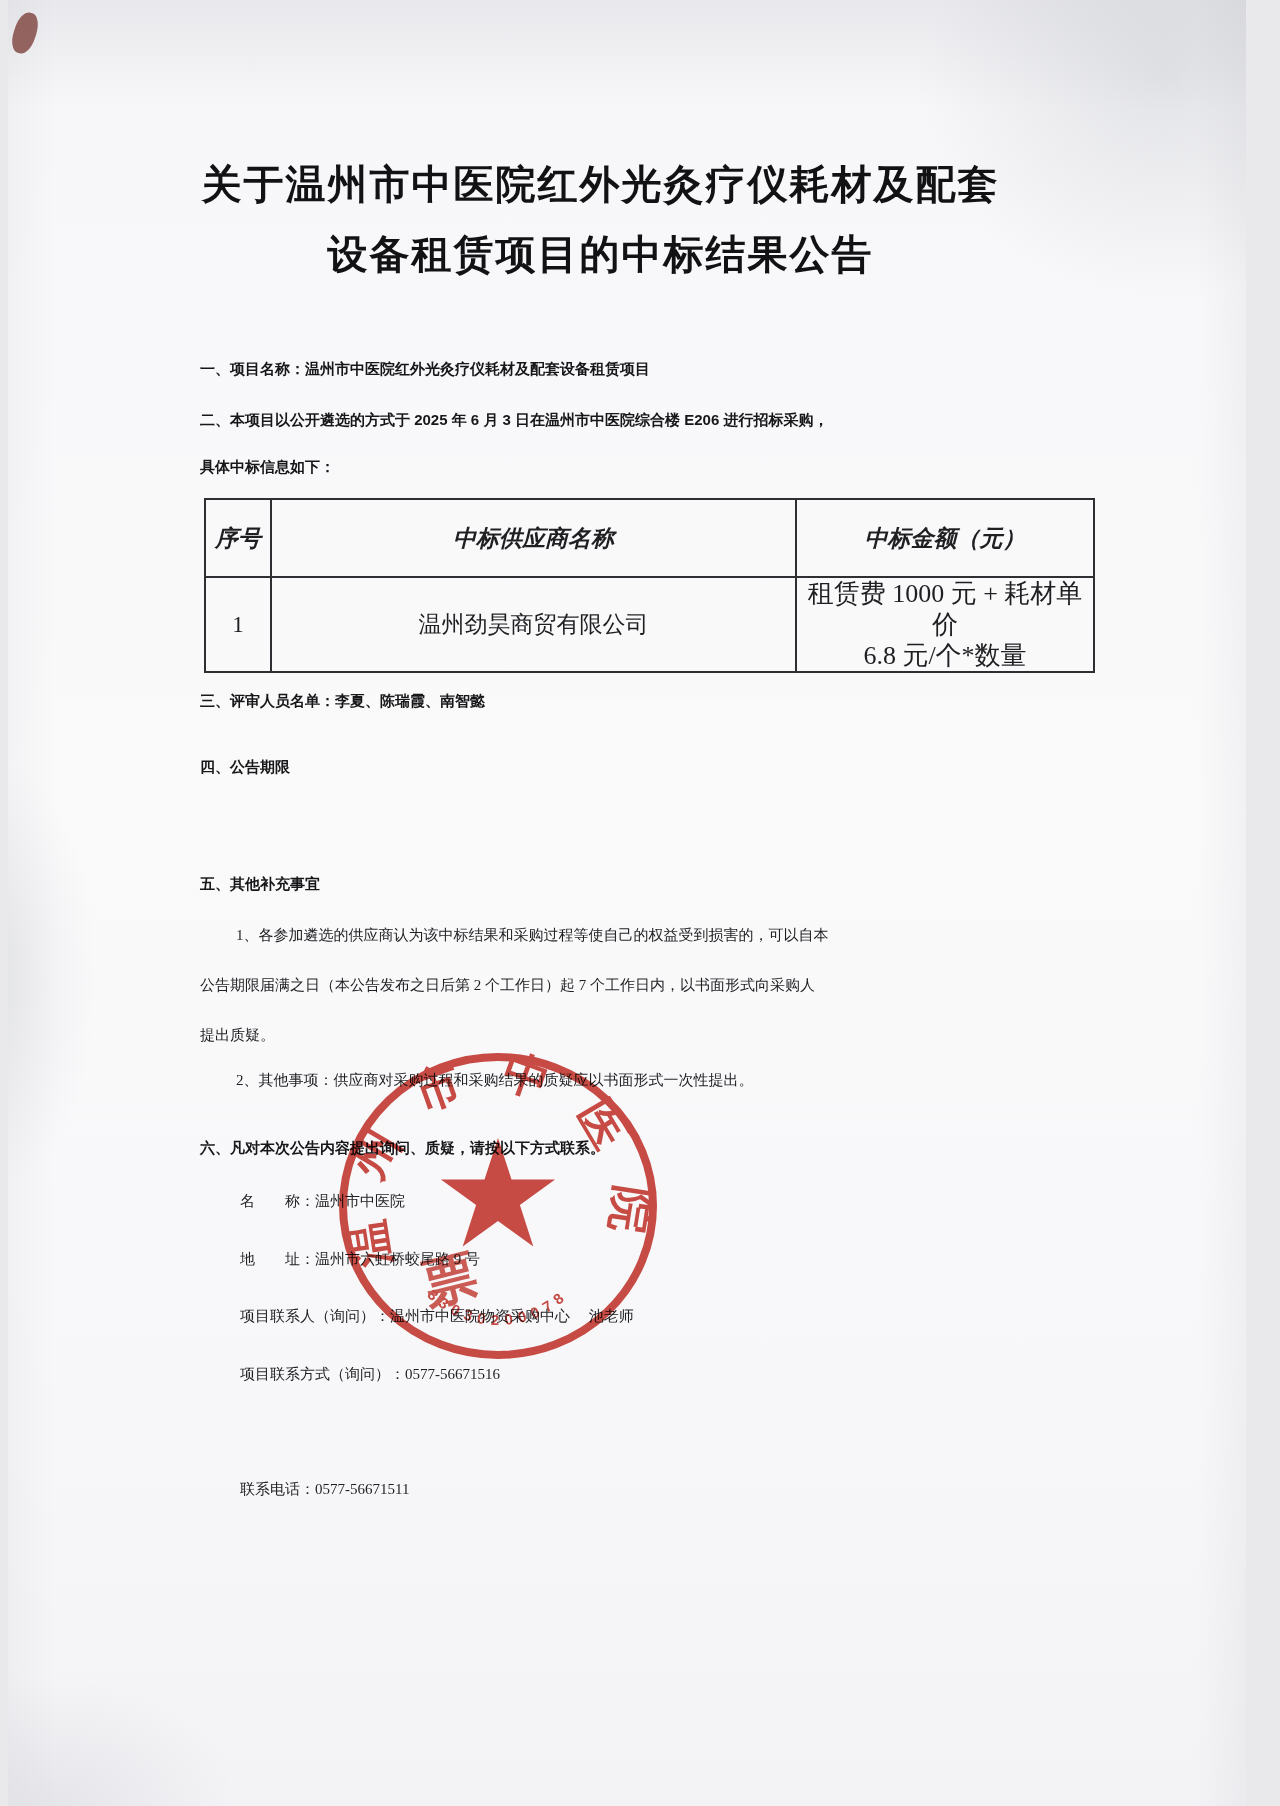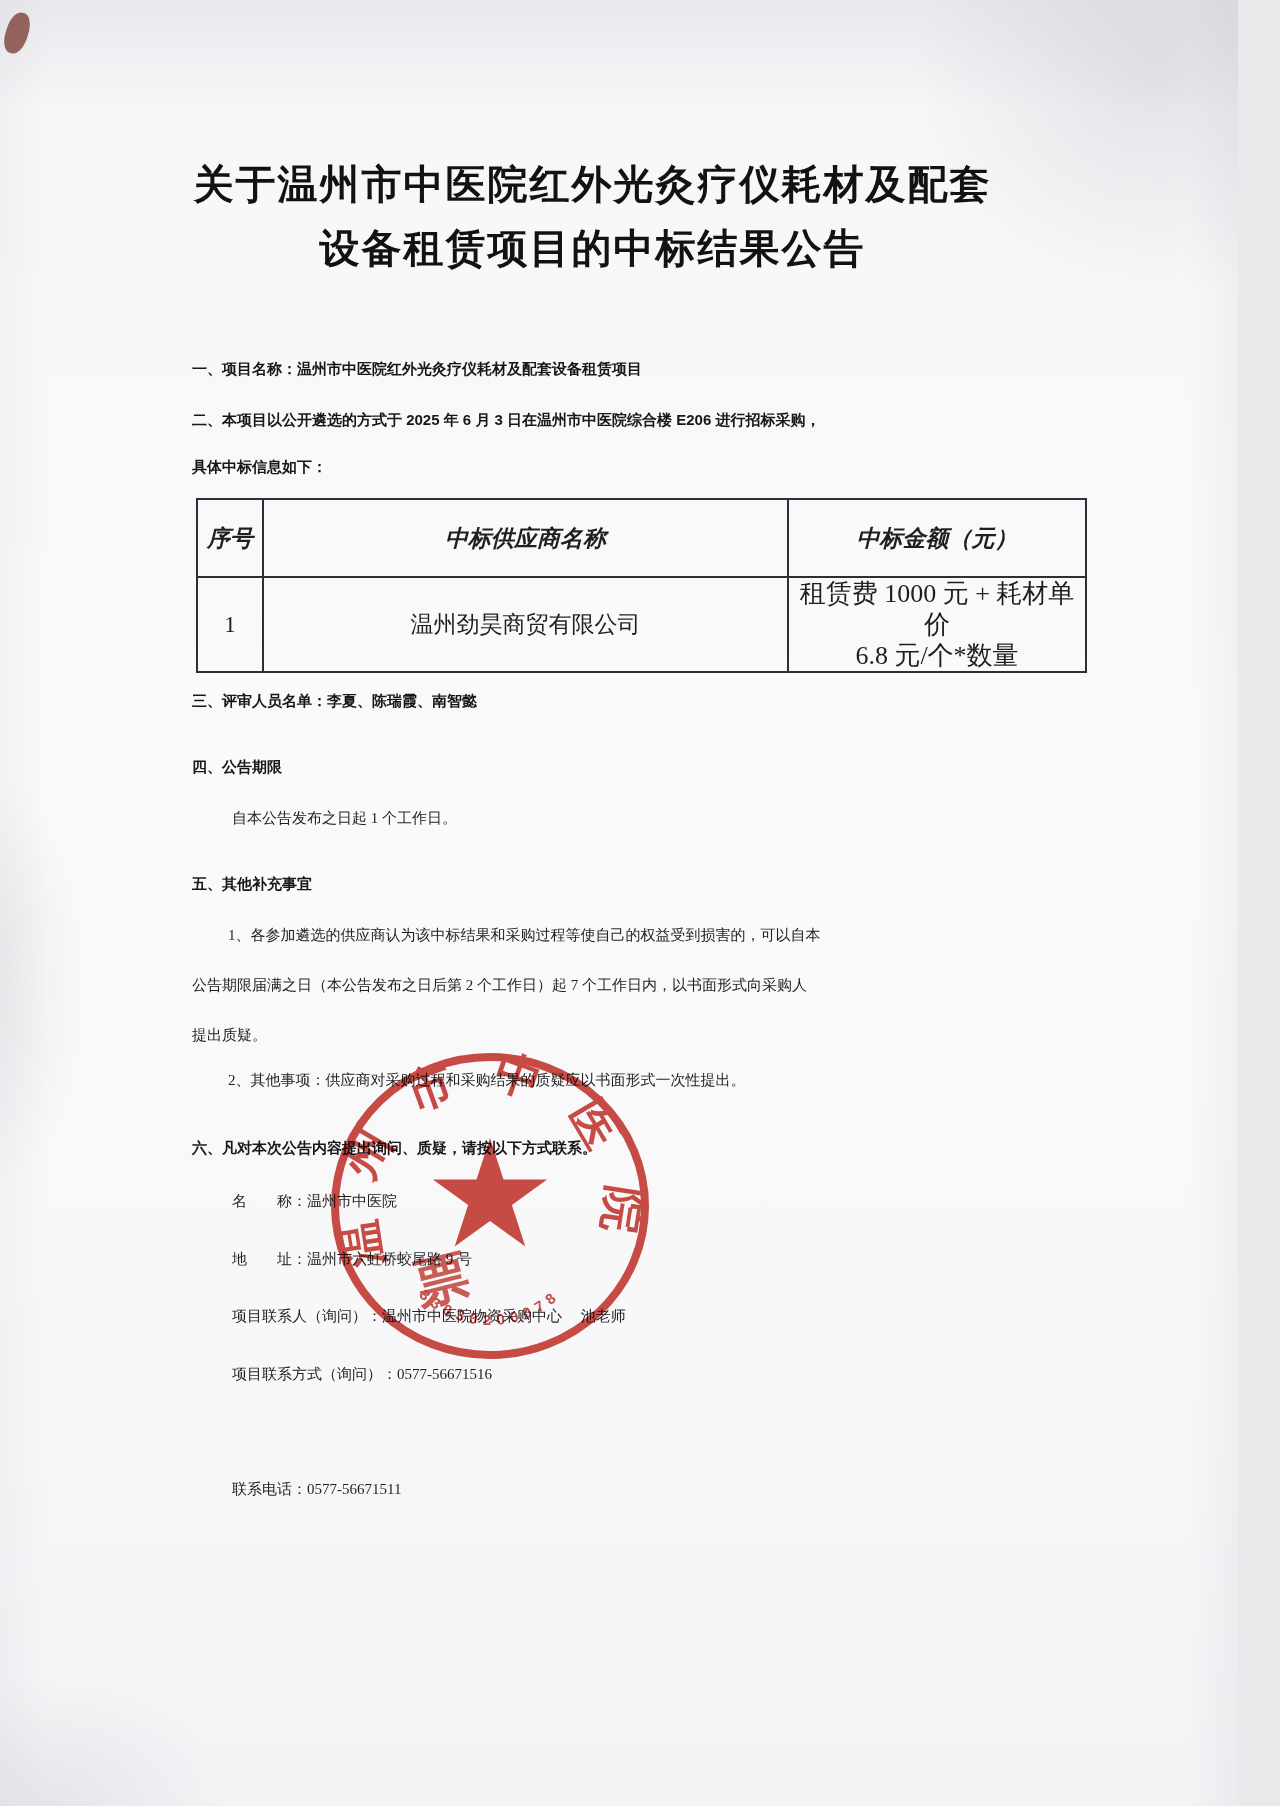--- a/index.html
+++ b/index.html
@@ -7,20 +7,21 @@
     width:1280px;height:1806px;
     font-family:"Liberation Serif","DejaVu Serif",serif;
     background:#e9e9ec;
   }
   .page{
     position:relative;width:1238px;height:1806px;overflow:hidden;
     background:
       linear-gradient(90deg, rgba(150,152,160,.07) 0%, rgba(0,0,0,0) 4%, rgba(0,0,0,0) 96%, rgba(150,152,160,.09) 100%),
       linear-gradient(180deg,#f2f2f5 0%,#f7f7f9 6%,#fafafb 45%,#f7f7f9 80%,#f3f3f6 100%);
     color:#1c1c1e;
+    margin-left:8px;
   }
   .t{position:absolute;white-space:pre;font-size:15px;line-height:30px;color:#1f1f22;}
   .serif{font-family:"Liberation Serif","DejaVu Serif",serif;}
   .hd{font-family:"Liberation Sans","DejaVu Sans",sans-serif;font-weight:bold;color:#171719;}
   .title{
     position:absolute;left:0;width:1185px;text-align:center;
     font-family:"Liberation Sans","DejaVu Sans",sans-serif;
     font-weight:900;font-size:40px;line-height:52px;letter-spacing:2px;color:#121214;
   }
   table.award{
@@ -60,21 +61,21 @@
 
 <div class="page">
 
   <div class="artifact shade-top"></div>
   <div class="artifact smudge-tr"></div>
   <div class="artifact smudge-left"></div>
   <div class="artifact smudge-bl"></div>
   <div class="artifact mark-corner"></div>
 
   <div class="title" style="top:158px;">关于温州市中医院红外光灸疗仪耗材及配套</div>
-  <div class="title" style="top:222px;">设备租赁项目的中标结果公告</div>
+  <div class="title" style="top:228px;">设备租赁项目的中标结果公告</div>
 
   <div class="t hd" style="left:192px;top:354px;">一、项目名称：温州市中医院红外光灸疗仪耗材及配套设备租赁项目</div>
   <div class="t hd" style="left:192px;top:405px;">二、本项目以公开遴选的方式于 2025 年 6 月 3 日在温州市中医院综合楼 E206 进行招标采购，</div>
   <div class="t hd" style="left:192px;top:452px;">具体中标信息如下：</div>
 
   <table class="award">
     <colgroup>
       <col class="col-no">
         <col class="col-supplier">
         <col class="col-amount">
@@ -91,21 +92,20 @@
       <td>
         <div class="amount-line">租赁费 1000 元 + 耗材单价</div>
         <div class="amount-line">6.8 元/个*数量</div>
       </td>
     </tr>
   </tbody>
     </table>
 
   <div class="t hd" style="left:192px;top:686px;">三、评审人员名单：李夏、陈瑞霞、南智懿</div>
   <div class="t hd" style="left:192px;top:752px;">四、公告期限</div>
-  <div class="t serif" style="left:232px;top:803px;">自本公告发布之日起 1 个工作日。</div>
   <div class="t hd" style="left:192px;top:869px;">五、其他补充事宜</div>
   <div class="t serif" style="left:228px;top:920px;">1、各参加遴选的供应商认为该中标结果和采购过程等使自己的权益受到损害的，可以自本</div>
   <div class="t serif" style="left:192px;top:970px;">公告期限届满之日（本公告发布之日后第 2 个工作日）起 7 个工作日内，以书面形式向采购人</div>
   <div class="t serif" style="left:192px;top:1020px;">提出质疑。</div>
   <div class="t serif" style="left:228px;top:1065px;">2、其他事项：供应商对采购过程和采购结果的质疑应以书面形式一次性提出。</div>
   <div class="t hd" style="left:192px;top:1133px;">六、凡对本次公告内容提出询问、质疑，请按以下方式联系。</div>
 
   <div class="t serif" style="left:232px;top:1186px;text-align:center;">名　　称：温州市中医院</div>
   <div class="t serif" style="left:232px;top:1244px;">地　　址：温州市六虹桥蛟尾路 9 号</div>
   <div class="t serif" style="left:232px;top:1301px;">项目联系人（询问）：温州市中医院物资采购中心　 池老师</div>

